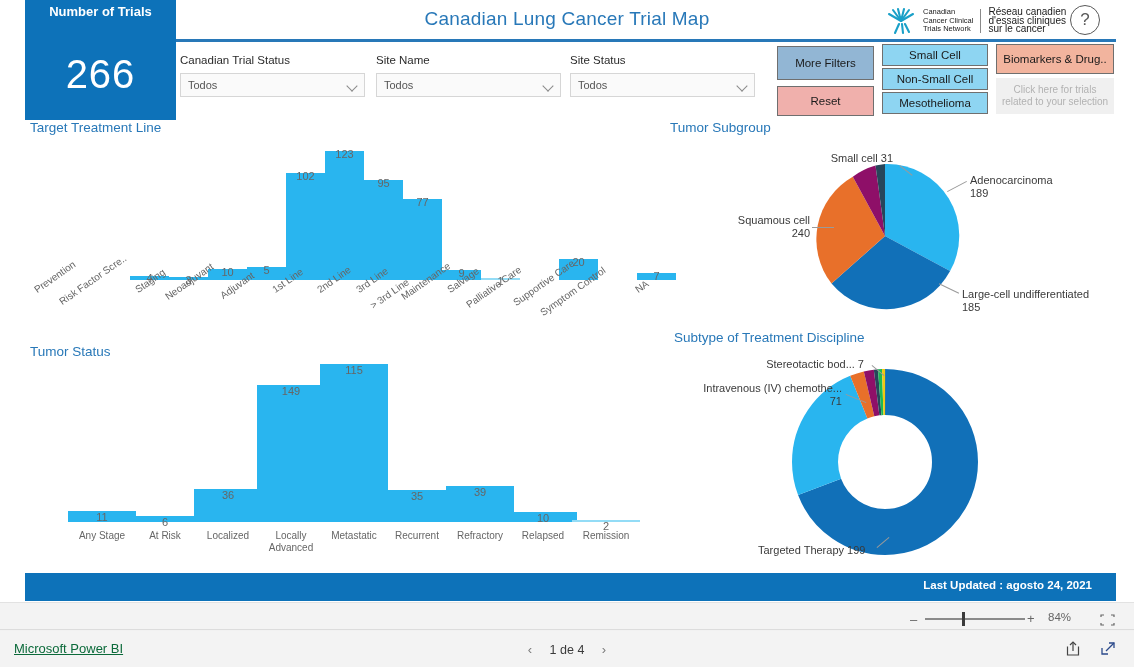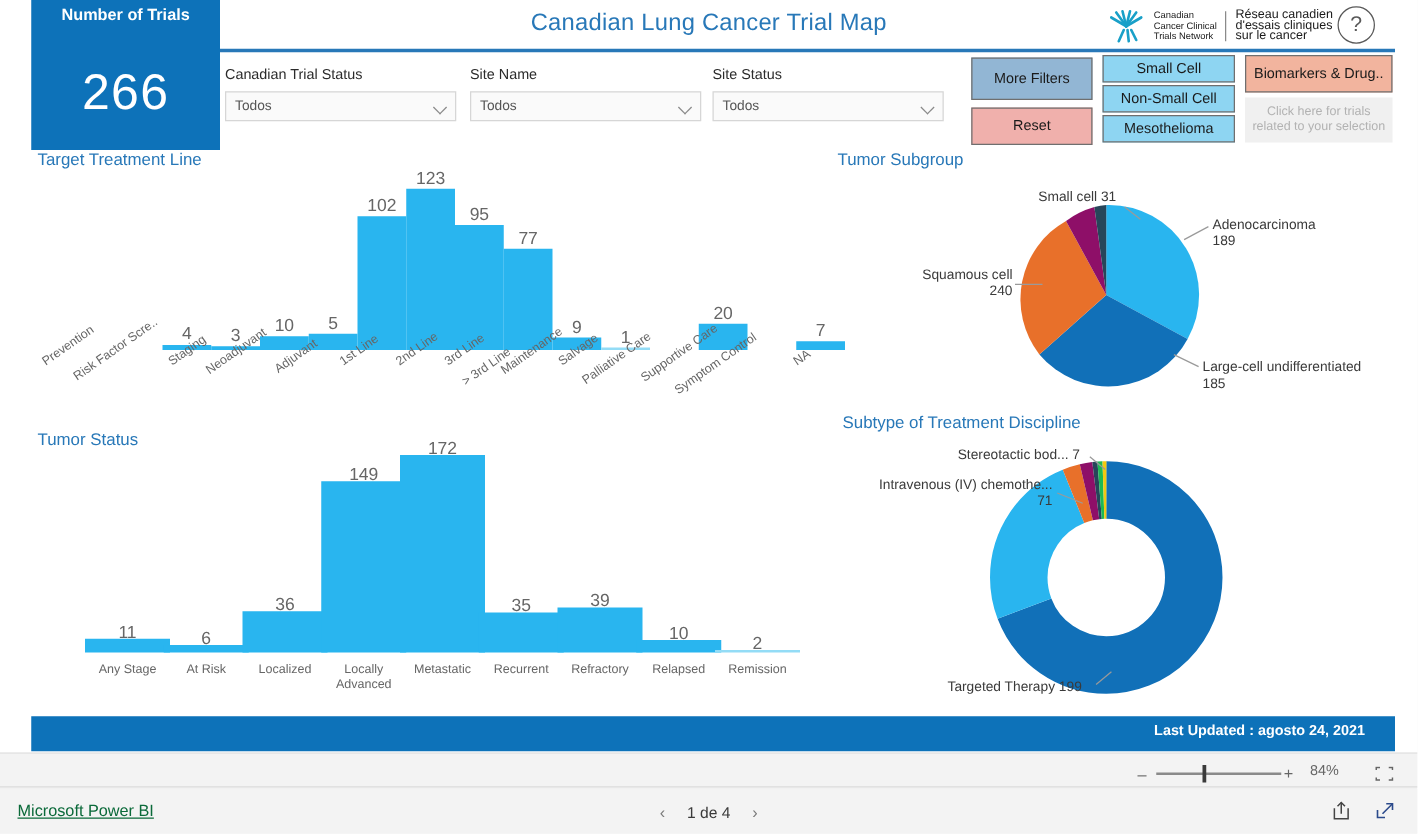--- a/index.html
+++ b/index.html
@@ -58,21 +58,21 @@
     justify-content:center; font-size:10px; color:#b2b2b2; line-height:12px; text-align:center;
     padding:0 4px; }
 
   
   .vtitle { position:absolute; font-size:13.5px; color:#2878b8; }
 
   
   .chart { position:absolute; }
   .bar { position:absolute; background:#29b5ef; bottom:0; }
   .bar.pale { background:#93dcf6; }
-  .blabel { position:absolute; font-size:14px; color:#666; text-align:center; }
+  .blabel { position:absolute; font-size:11px; color:#666; text-align:center;margin-top:14px; }
   .xlabel { position:absolute; font-size:10px; color:#666; }
   .xlabel.rot { transform-origin:left top; transform:rotate(-35deg); white-space:nowrap; }
   .xlabel.flat { text-align:center; line-height:12px; }
 
   
   .callout { position:absolute; font-size:11px; color:#3a3a3a; line-height:13px; }
   .callout.r { text-align:right; }
   .lead { position:absolute; background:#9a9a9a; height:1px; }
 
   
@@ -255,21 +255,21 @@
         <div class="bar" style="left:101px; width:68px; height:6px;"></div>
         <div class="blabel" style="left:101px; top:138px; width:68px;">6</div>
 
         <div class="bar" style="left:164px; width:68px; height:33px;"></div>
         <div class="blabel" style="left:164px; top:111px; width:68px;">36</div>
 
         <div class="bar" style="left:227px; width:68px; height:137px;"></div>
         <div class="blabel" style="left:227px; top:7px;   width:68px;">149</div>
 
         <div class="bar" style="left:290px; width:68px; height:158px;"></div>
-        <div class="blabel" style="left:290px; top:-14px; width:68px;">172</div>
+        <div class="blabel" style="left:290px; top:-14px; width:68px;">115</div>
 
         <div class="bar" style="left:353px; width:68px; height:32px;"></div>
         <div class="blabel" style="left:353px; top:112px; width:68px;">35</div>
 
         <div class="bar" style="left:416px; width:68px; height:36px;"></div>
         <div class="blabel" style="left:416px; top:108px; width:68px;">39</div>
 
         <div class="bar" style="left:479px; width:68px; height:10px;"></div>
         <div class="blabel" style="left:479px; top:134px; width:68px;">10</div>
 

